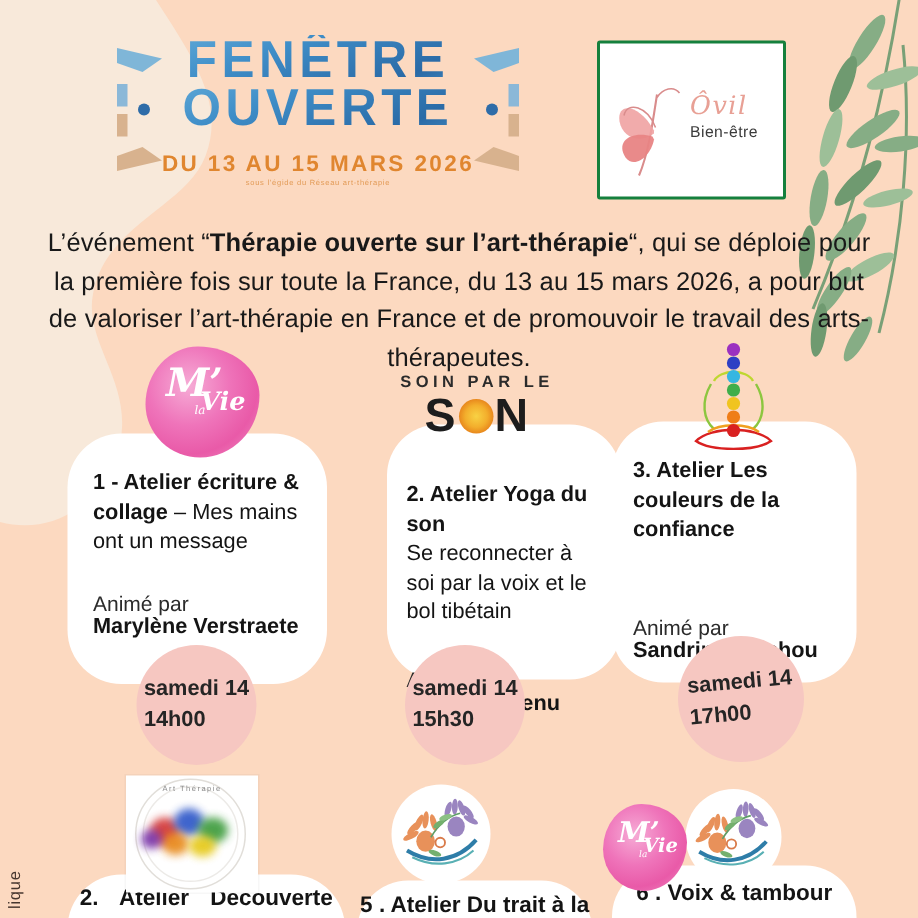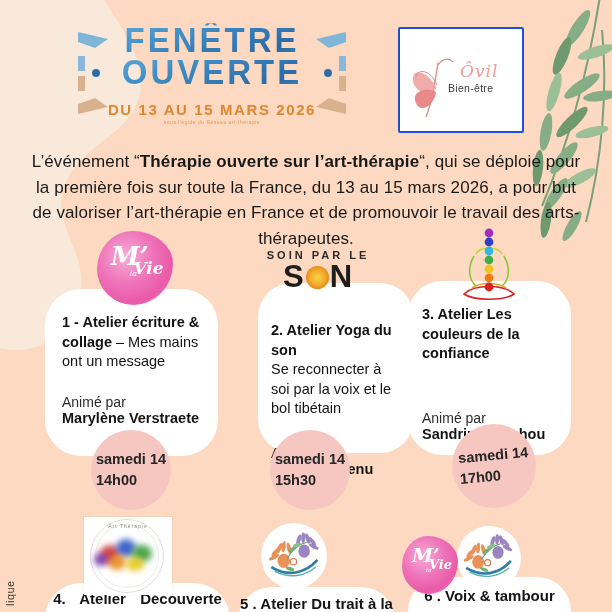--- a/index.html
+++ b/index.html
@@ -26,28 +26,28 @@
     transform:scaleY(1.05);
   }
   @supports (-webkit-background-clip: text) { .fo-title { color:transparent; } }
   .fo-sub { margin-top:3px; font-size:12.5px; font-weight:bold; color:#3d8fc7; letter-spacing:0.4px; }
   .fo-dates { margin-top:14px; font-size:15px; font-weight:bold; color:#e0862f; letter-spacing:1.6px; }
   .fo-tag { margin-top:1px; font-size:5px; color:#e29a55; letter-spacing:0.5px; filter:blur(0.3px); }
 
   
   .partner {
     position:absolute; left:398px; top:27px; width:126px; height:106px;
-    background:#ffffff; border:2px solid #1d4ed8; border-radius:2px;
+    background:#ffffff; border:2px solid #15803d; border-radius:2px;
   }
   .partner svg.butterfly { position:absolute; left:8px; top:26px; width:58px; height:66px; }
   .partner .p-name {
     position:absolute; left:60px; top:32px; font-family:"DejaVu Serif", serif;
     font-style:italic; font-size:17px; color:#e8a095; letter-spacing:1px;
   }
-  .partner .p-sub { position:absolute; left:48px; top:53px; font-size:10.5px; color:#3c3c3c; letter-spacing:0.3px; }
+  .partner .p-sub { position:absolute; left:60px; top:53px; font-size:10.5px; color:#3c3c3c; letter-spacing:0.3px; }
 
   
   .intro {
     position:absolute; left:30px; top:149px; width:552px; text-align:center;
     font-size:17px; line-height:1.5; color:#191919; letter-spacing:0.1px;
   }
   .intro b { font-weight:bold; }
 
   
   .card { position:absolute; background:#ffffff; z-index:1; }
@@ -259,21 +259,21 @@
     <div class="sq-ring r2"></div>
     <div class="sq-arc-text">Art Thérapie</div>
     <div class="wspot" style="left:16px;top:28px;width:20px;height:18px;background:#d23333;"></div>
     <div class="wspot" style="left:32px;top:22px;width:20px;height:18px;background:#2b55c8;"></div>
     <div class="wspot" style="left:48px;top:28px;width:20px;height:17px;background:#3a9a3a;"></div>
     <div class="wspot" style="left:24px;top:38px;width:18px;height:15px;background:#e88a1a;"></div>
     <div class="wspot" style="left:42px;top:40px;width:18px;height:14px;background:#e6c815;"></div>
     <div class="wspot" style="left:10px;top:36px;width:14px;height:13px;background:#7733aa;"></div>
   </div>
   <div class="bcard bcard-4">
-    <div class="b-label b-just">4. Atelier Découverte</div>
+    <div class="b-label b-just">2. Atelier Découverte</div>
   </div>
 
   <div class="hands-circle hc-5">
     <svg viewBox="0 0 64 64">
       <path d="M6 44 C24 55 44 52 58 36" fill="none" stroke="#2e7da8" stroke-width="3"></path>
       <path d="M10 49 C26 57 44 55 56 44" fill="none" stroke="#59b0b4" stroke-width="1.6"></path>
       <g fill="#e8915a">
         <ellipse cx="20" cy="37" rx="7" ry="8"></ellipse>
         <ellipse cx="9" cy="33" rx="2.3" ry="6.5" transform="rotate(62 9 33)"></ellipse>
         <ellipse cx="11" cy="27" rx="2.3" ry="6.5" transform="rotate(44 11 27)"></ellipse>

